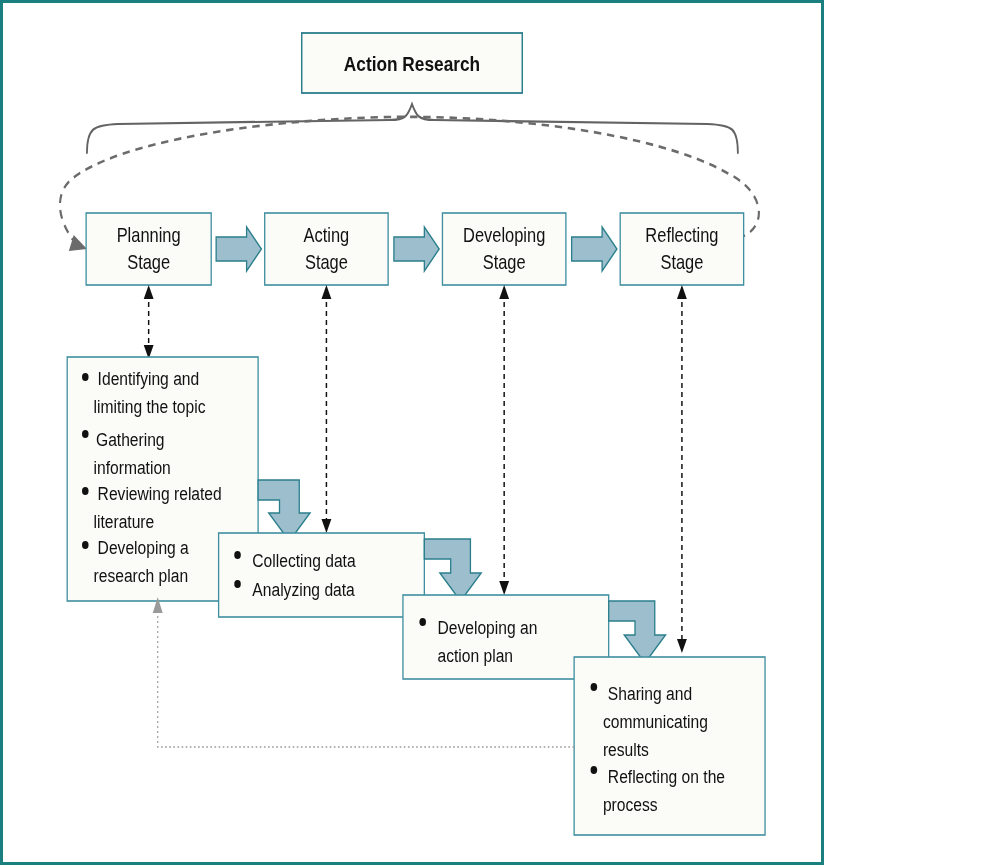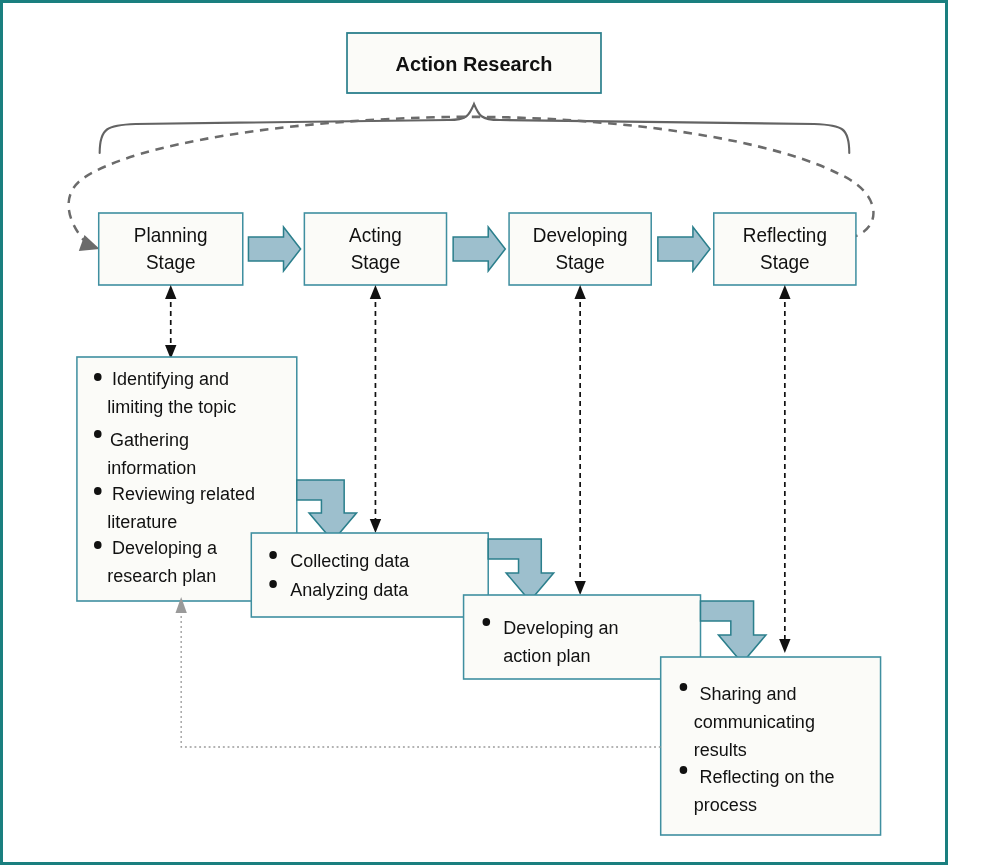--- a/index.html
+++ b/index.html
@@ -1,17 +1,17 @@
 <!DOCTYPE html>
 <html><head>
 <meta charset="utf-8">
 <style>
   html,body{margin:0;padding:0;background:#ffffff;}
   body{width:1000px;height:865px;font-family:"Liberation Sans",sans-serif;}
-  #figure{position:relative;width:948px;height:865px;box-sizing:border-box;
+  #figure{position:relative;width:824px;height:865px;box-sizing:border-box;
           border:3px solid #1a7f7f;background:#ffffff;}
   svg{display:block;width:100%;height:100%;}
   .boxfill{fill:#fbfbf8;stroke:#3f8fa0;stroke-width:1.6;}
   .titlebox{fill:#fbfbf8;stroke:#2b7f8c;stroke-width:1.8;}
   .arrowfill{fill:#9dbfcd;stroke:#2b7f8c;stroke-width:1.6;stroke-linejoin:miter;}
   .stagetext{font-family:"Liberation Sans",sans-serif;font-size:20px;fill:#111111;}
   .titletext{font-family:"Liberation Sans",sans-serif;font-size:21px;font-weight:bold;fill:#111111;}
   .bullettext{font-family:"Liberation Sans",sans-serif;font-size:19px;fill:#111111;}
   .bulletdot{fill:#111111;}
   .dashline{fill:none;stroke:#111111;stroke-width:1.8;stroke-dasharray:5 4;}

